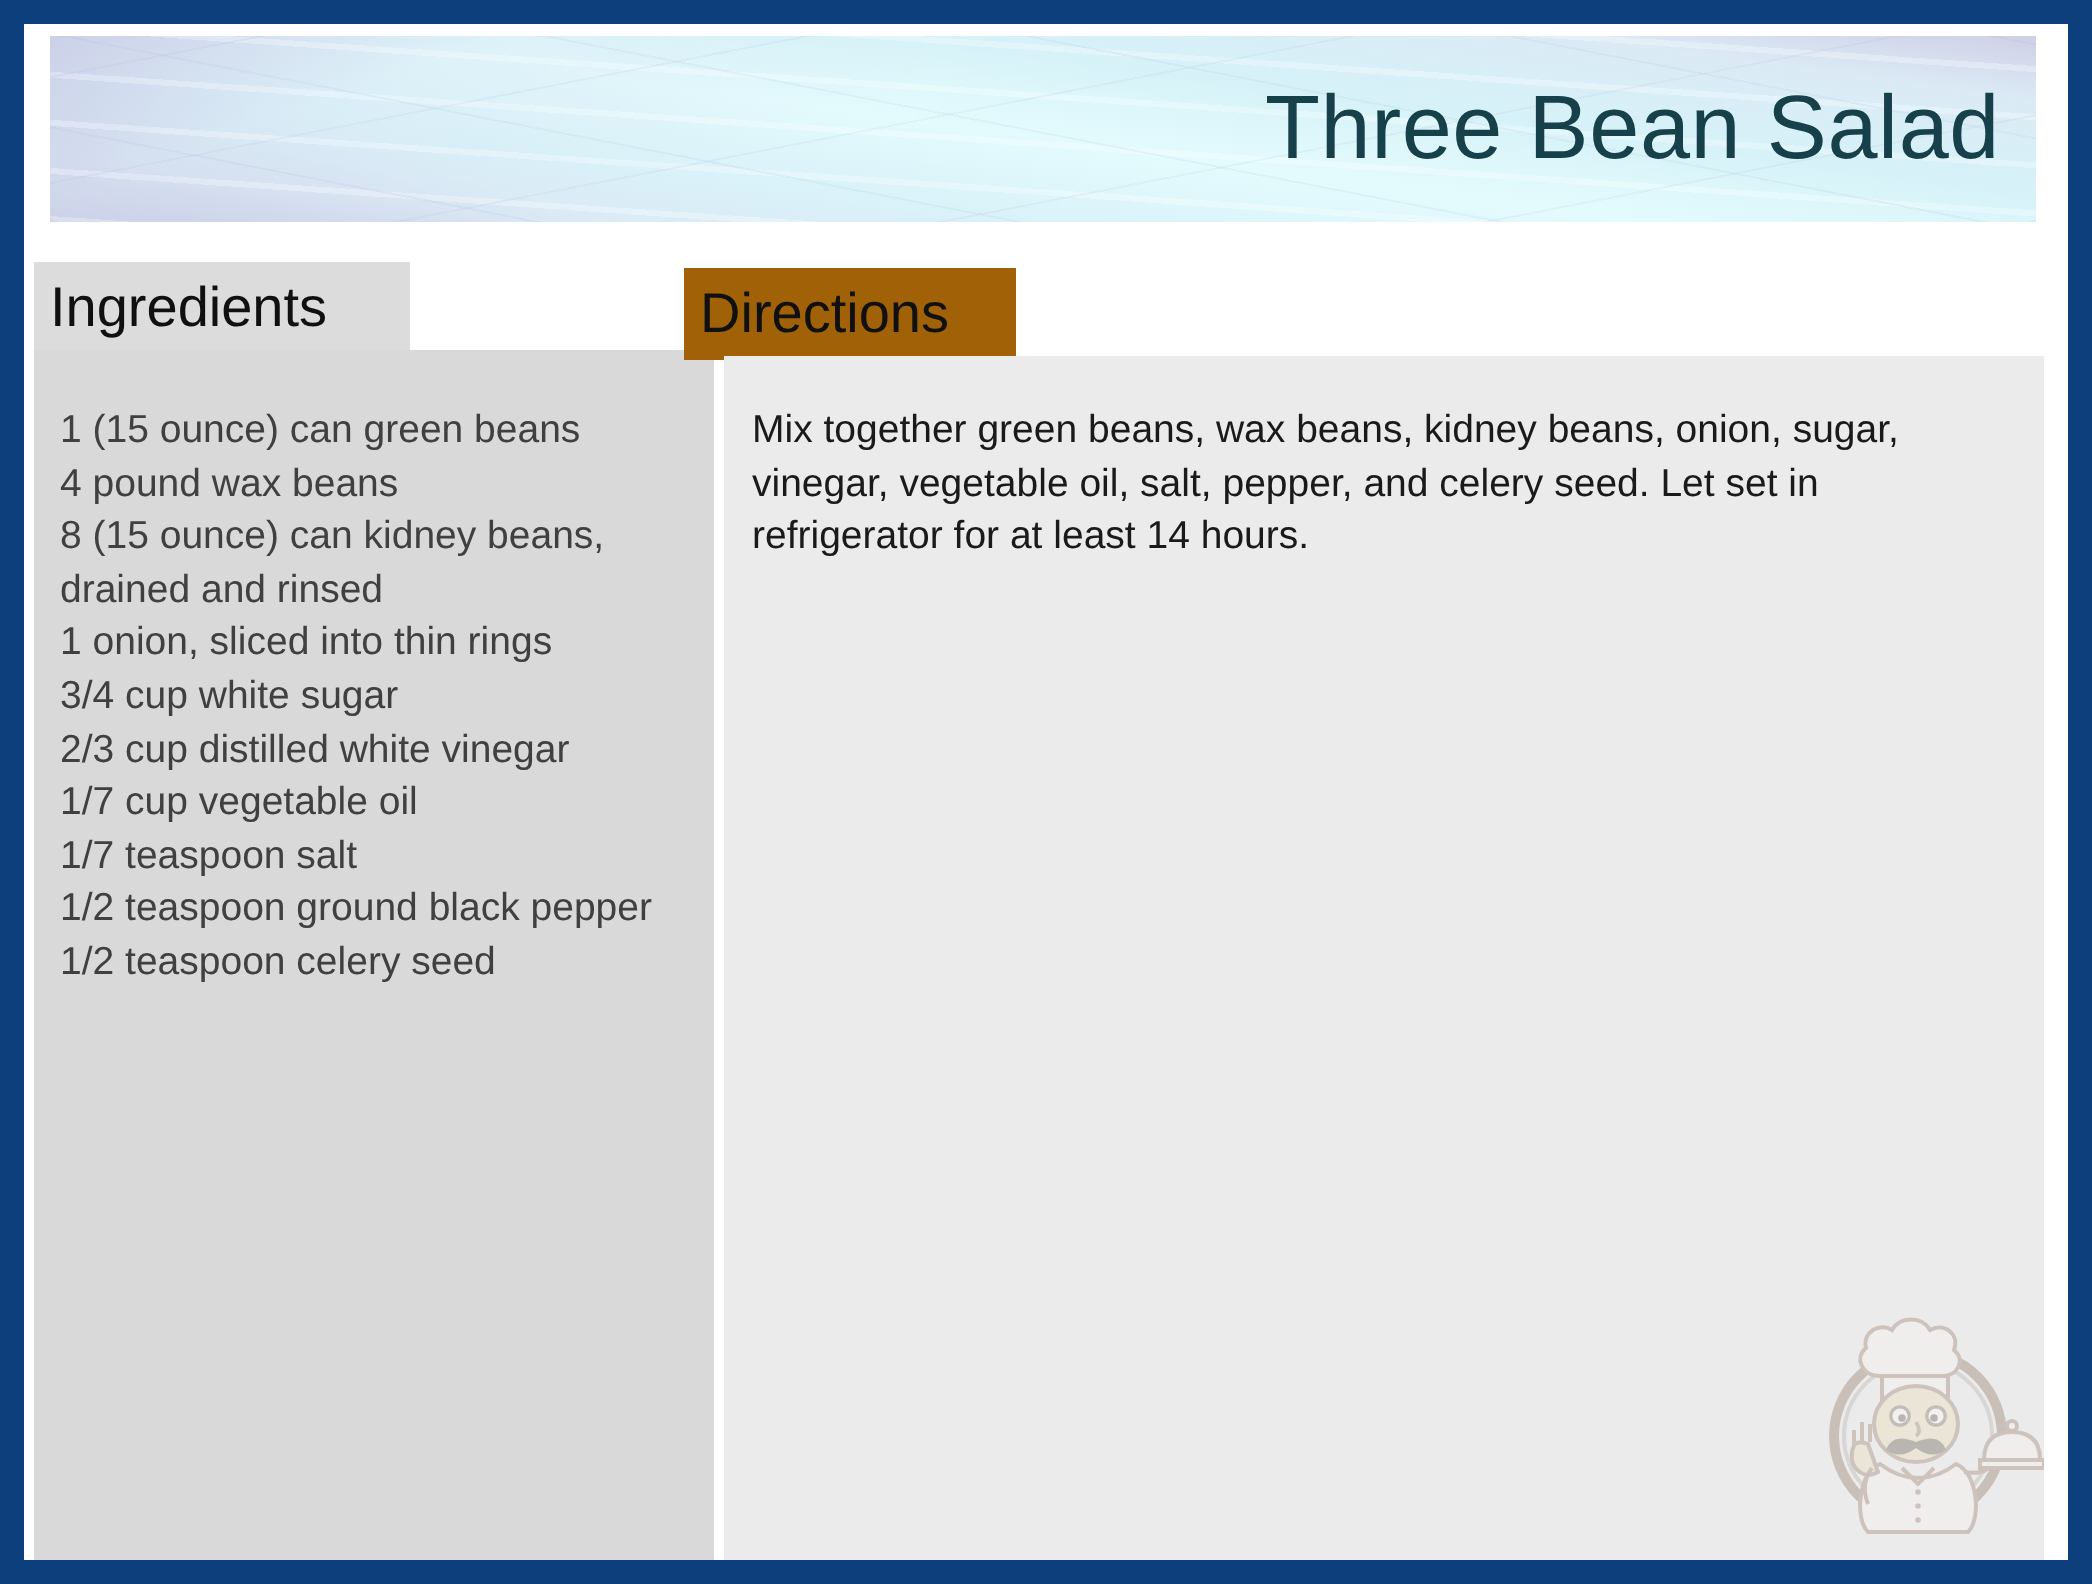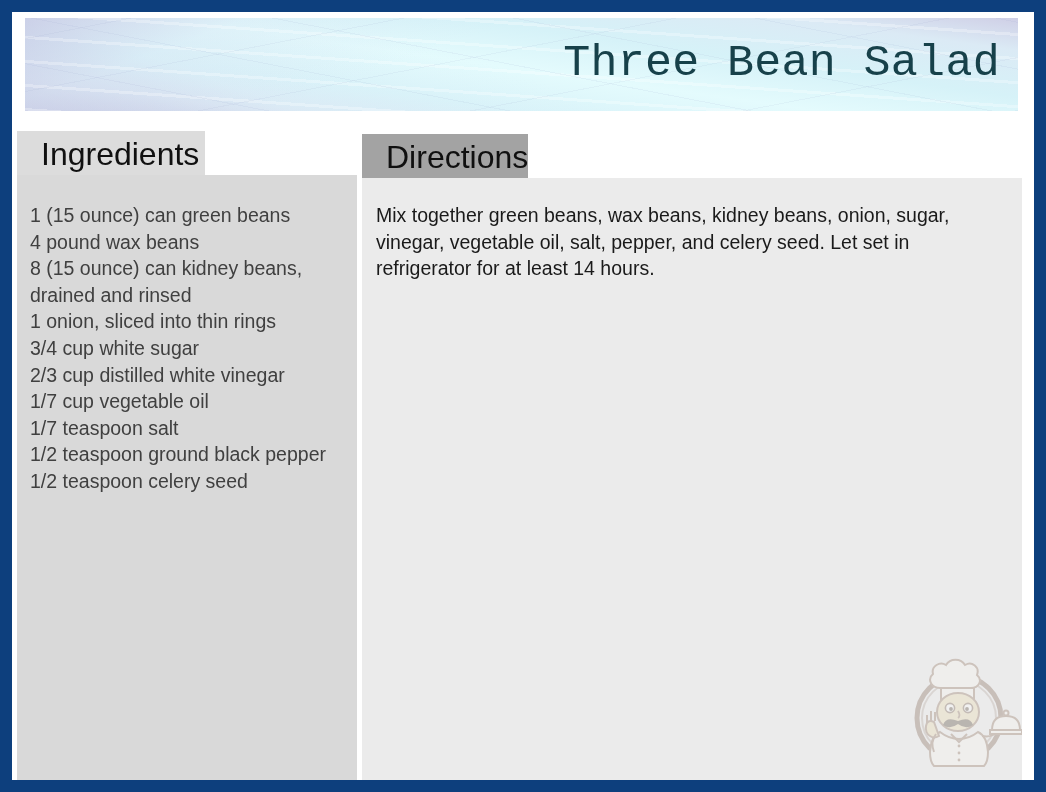--- a/index.html
+++ b/index.html
@@ -45,40 +45,39 @@
       repeating-linear-gradient(4deg, rgba(255,255,255,.55) 0px, rgba(255,255,255,.55) 3px, rgba(255,255,255,0) 3px, rgba(255,255,255,0) 24px);
   }
   #banner-title{
     position:absolute;
     right:18px;top:50%;
     transform:translateY(-52%);
     font-size:45px;
     letter-spacing:.3px;
     color:#17414a;
     white-space:nowrap;
-    font-family:Liberation Mono, monospace;
   }
 
   
   #dish-photo{
     position:absolute;
     left:185px;top:340px;
     width:610px;height:440px;
     opacity:.30;
     pointer-events:none;
   }
 
   
   .col-tab{
     position:absolute;
     background:#dcdcdc;
     color:#101010;
-    font-size:32px;
+    font-size:28px;
     line-height:40px;
-    padding:3px 0 4px 24px;
+    padding:3px 0 4px 8px;
     box-sizing:border-box;
     white-space:nowrap;
   }
   .col-body{
     position:absolute;
     box-sizing:border-box;
   }
 
   #ingredients-tab{ left:5px; top:119px; width:188px; height:46px; background:#dcdcdc;}
   #ingredients-panel{
@@ -87,21 +86,21 @@
   }
   #ingredients-list{
     position:absolute;
     left:13px;top:27px;right:8px;
     font-size:19.5px;
     line-height:26.6px;
     color:#404040;
   }
   #ingredients-list div{white-space:pre-wrap;}
 
-  #directions-tab{ left:350px; top:122px; width:166px; height:46px; background:#a3a3a3;}
+  #directions-tab{ left:330px; top:122px; width:166px; height:46px; background:#a16207;}
   #directions-panel{
     left:350px; top:166px; width:660px; height:602px;
     background:#ebebeb;
   }
   #directions-text{
     position:absolute;
     left:14px;top:24px;right:18px;
     font-size:19.5px;
     line-height:26.6px;
     color:#1a1a1a;

